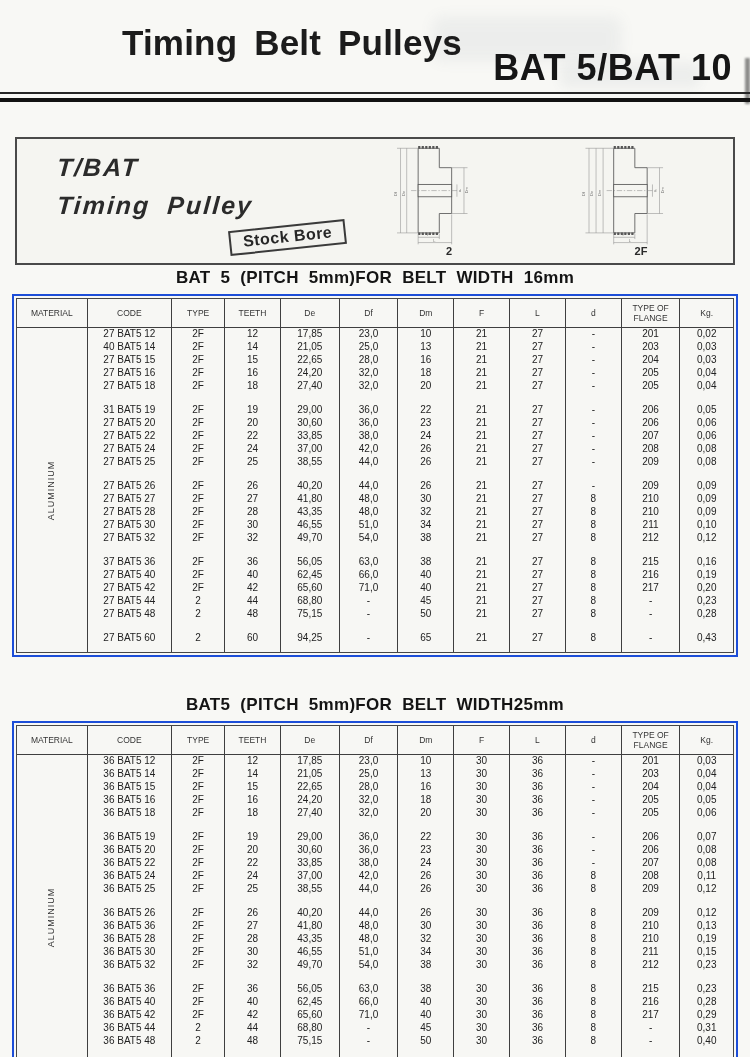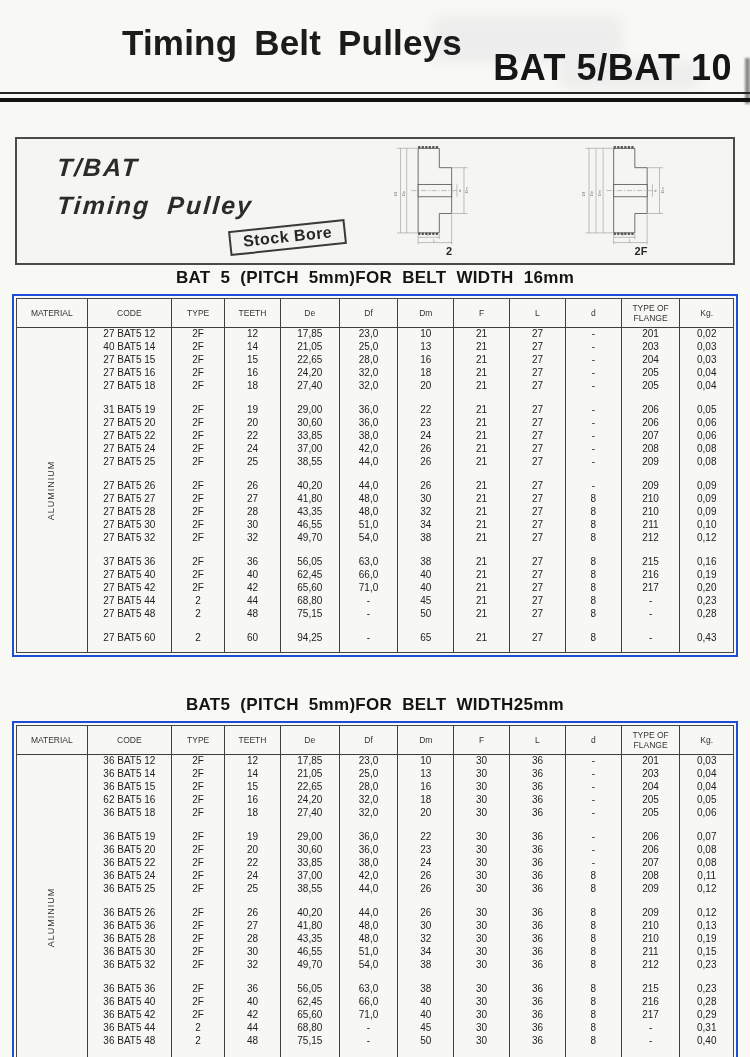--- a/index.html
+++ b/index.html
@@ -636,21 +636,21 @@
                 <td>22,65</td>
                 <td>28,0</td>
                 <td>16</td>
                 <td>30</td>
                 <td>36</td>
                 <td>-</td>
                 <td>204</td>
                 <td>0,04</td>
               </tr>
               <tr>
-                <td>62 BAT5 16</td>
+                <td>36 BAT5 16</td>
                 <td>2F</td>
                 <td>16</td>
                 <td>24,20</td>
                 <td>32,0</td>
                 <td>18</td>
                 <td>30</td>
                 <td>36</td>
                 <td>-</td>
                 <td>205</td>
                 <td>0,05</td>

